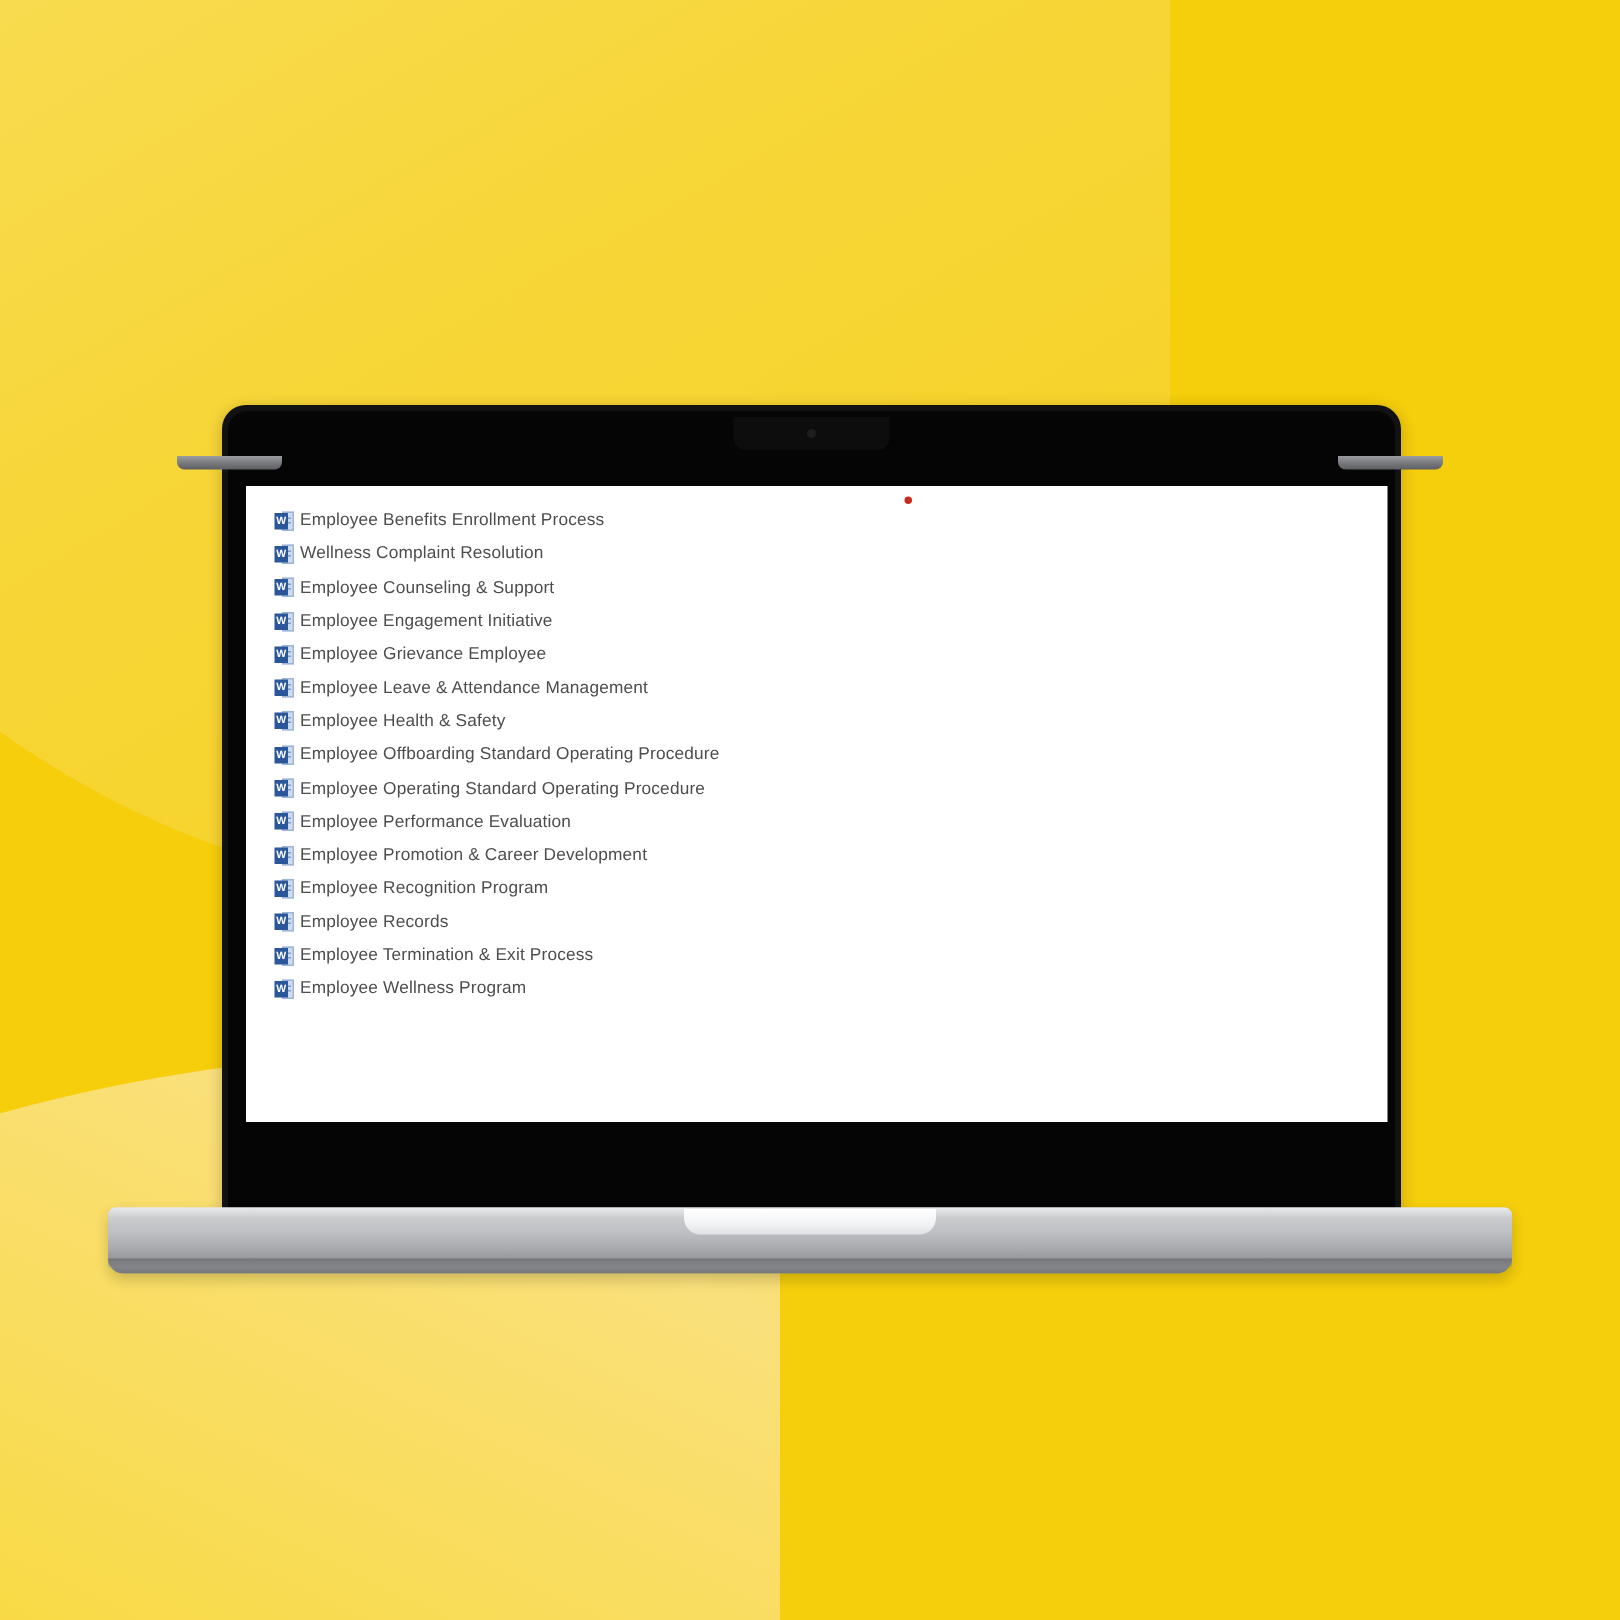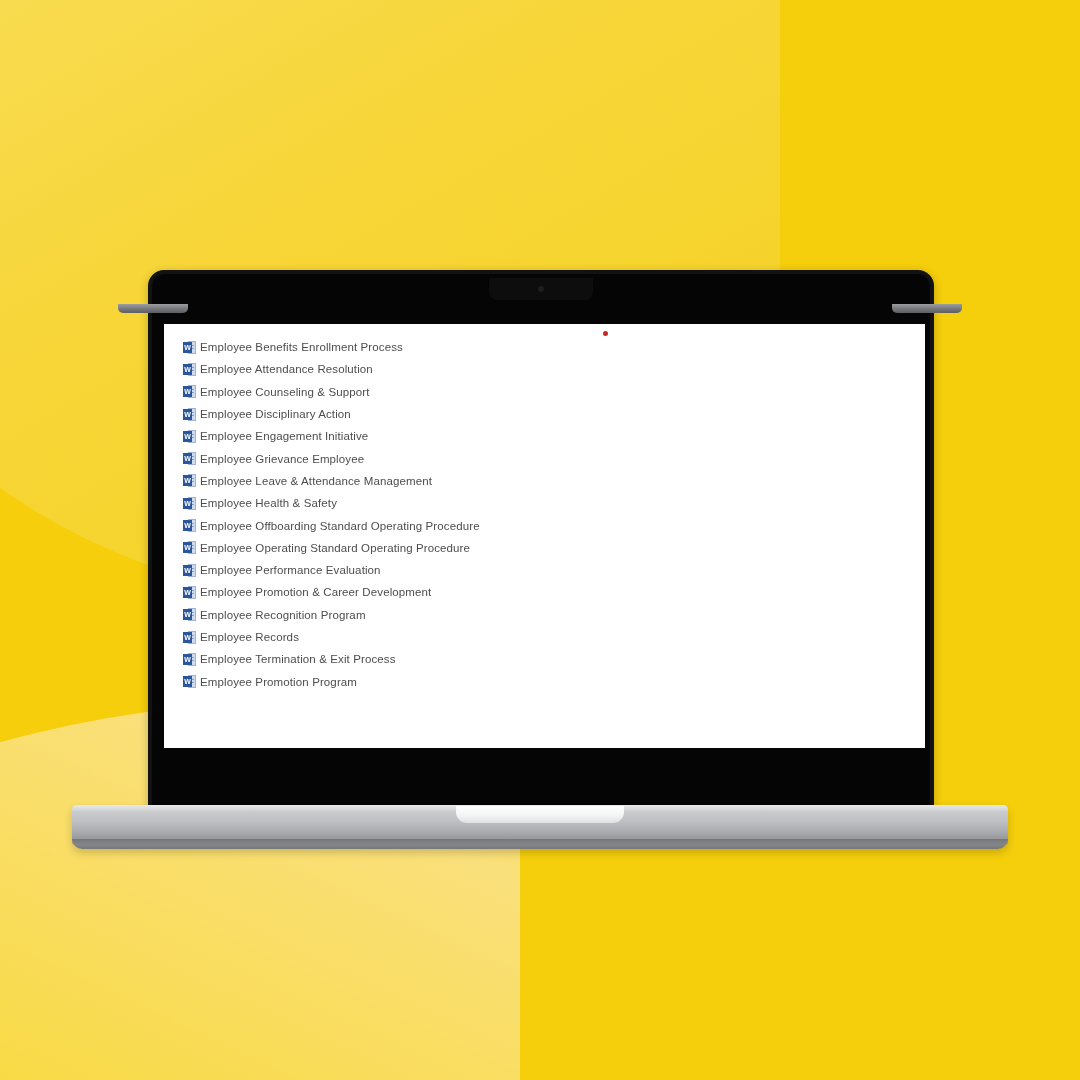--- a/index.html
+++ b/index.html
@@ -281,41 +281,34 @@
                   <span class="page"></span>
                   <span class="tile">W</span>
                 </span>
                 <span class="file-label">Employee Benefits Enrollment Process</span>
               </div>
               <div class="file-row">
                 <span class="word-icon">
                   <span class="page"></span>
                   <span class="tile">W</span>
                 </span>
-                <span class="file-label">Employee Attendance Resolution</span>
+                <span class="file-label">Wellness Complaint Resolution</span>
               </div>
               <div class="file-row">
                 <span class="word-icon">
                   <span class="page"></span>
                   <span class="tile">W</span>
                 </span>
                 <span class="file-label">Employee Counseling &amp; Support</span>
               </div>
               <div class="file-row">
                 <span class="word-icon">
                   <span class="page"></span>
                   <span class="tile">W</span>
                 </span>
-                <span class="file-label">Employee Disciplinary Action</span>
-              </div>
-              <div class="file-row">
-                <span class="word-icon">
-                  <span class="page"></span>
-                  <span class="tile">W</span>
-                </span>
                 <span class="file-label">Employee Engagement Initiative</span>
               </div>
               <div class="file-row">
                 <span class="word-icon">
                   <span class="page"></span>
                   <span class="tile">W</span>
                 </span>
                 <span class="file-label">Employee Grievance Employee</span>
               </div>
               <div class="file-row">
@@ -379,21 +372,21 @@
                   <span class="page"></span>
                   <span class="tile">W</span>
                 </span>
                 <span class="file-label">Employee Termination &amp; Exit Process</span>
               </div>
               <div class="file-row">
                 <span class="word-icon">
                   <span class="page"></span>
                   <span class="tile">W</span>
                 </span>
-                <span class="file-label">Employee Promotion Program</span>
+                <span class="file-label">Employee Wellness Program</span>
               </div>
             </div>
         </div>
 
       </div>
     </div>
 
     <div class="base">
       <div class="base-top-edge"></div>
       <div class="recess"></div>

